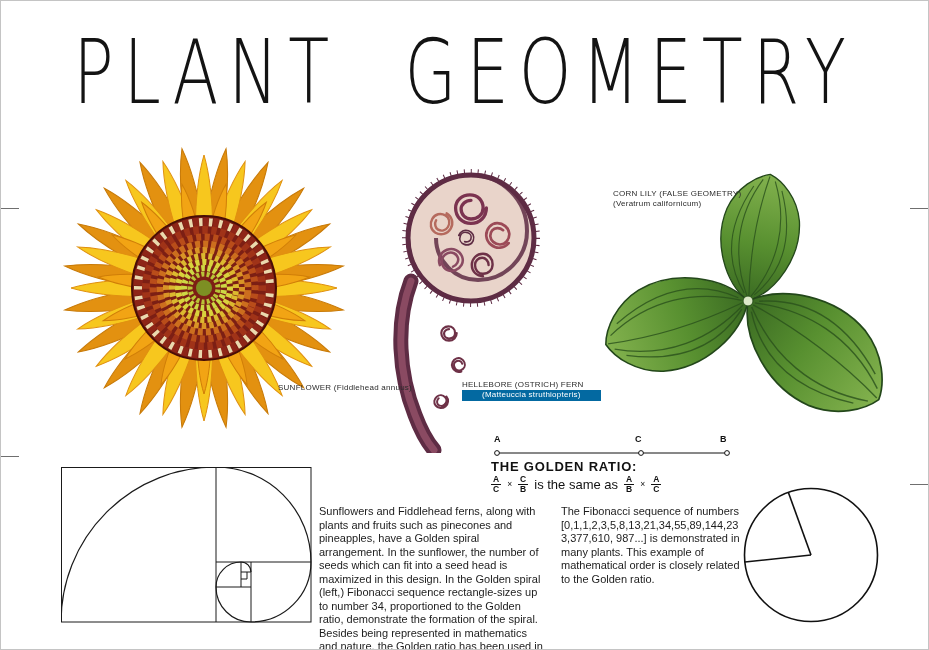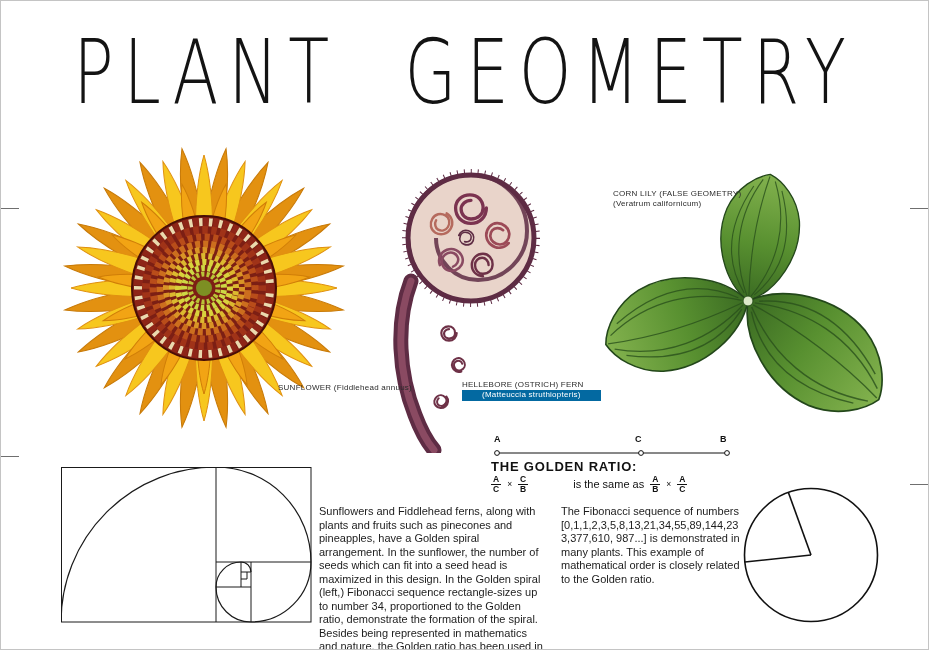--- a/index.html
+++ b/index.html
@@ -22,21 +22,21 @@
 
   .col { font-size:11px; line-height:1.23; color:#1c1c1c; }
   .col p { margin:0; overflow-wrap:break-word; }
 
   .gr-head { font-size:13px; font-weight:600; letter-spacing:.8px; color:#111; }
   .seg-label { position:absolute; font-size:9px; font-weight:600; color:#111; }
   .formula { display:flex; align-items:center; gap:6px; font-size:8.5px; color:#111; }
   .frac { display:inline-flex; flex-direction:column; align-items:center;
           line-height:1.05; font-size:8.5px; font-weight:700; }
   .frac .num { border-bottom:1px solid #111; padding:0 2px; }
-  .equiv { font-size:11px;margin-left:39px; }
+  .equiv { font-size:13px; }
 </style>
 </head>
 <body>
 
 <div class="poster">
 
   <div class="abs crop" style="left:0;top:207px"></div>
   <div class="abs crop" style="right:0;top:207px"></div>
   <div class="abs crop" style="left:0;top:455px"></div>
   <div class="abs crop" style="right:0;top:483px"></div>

